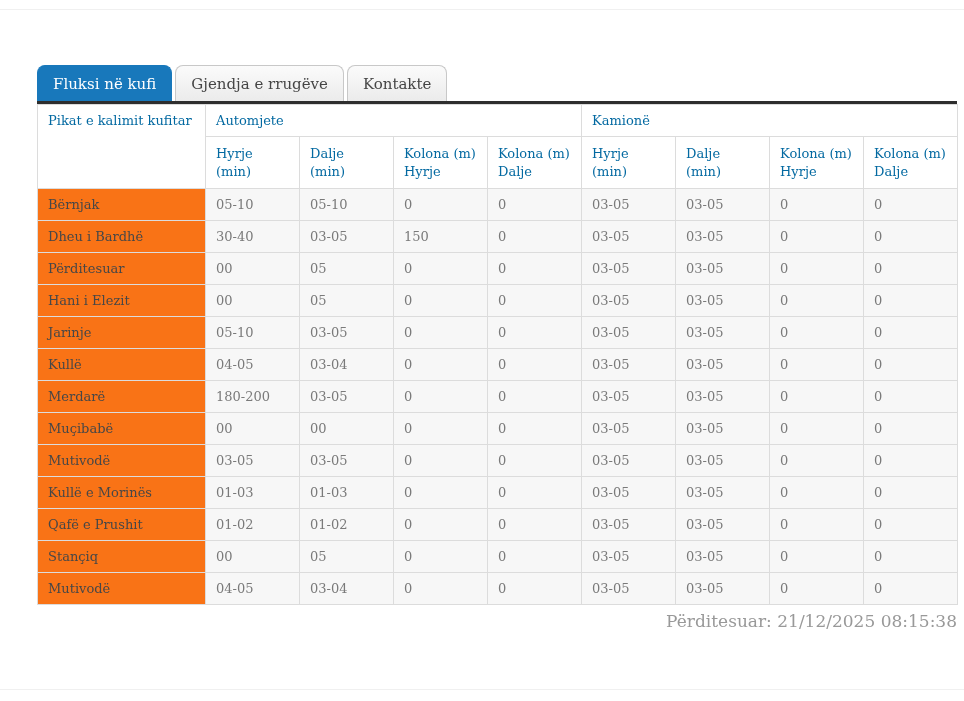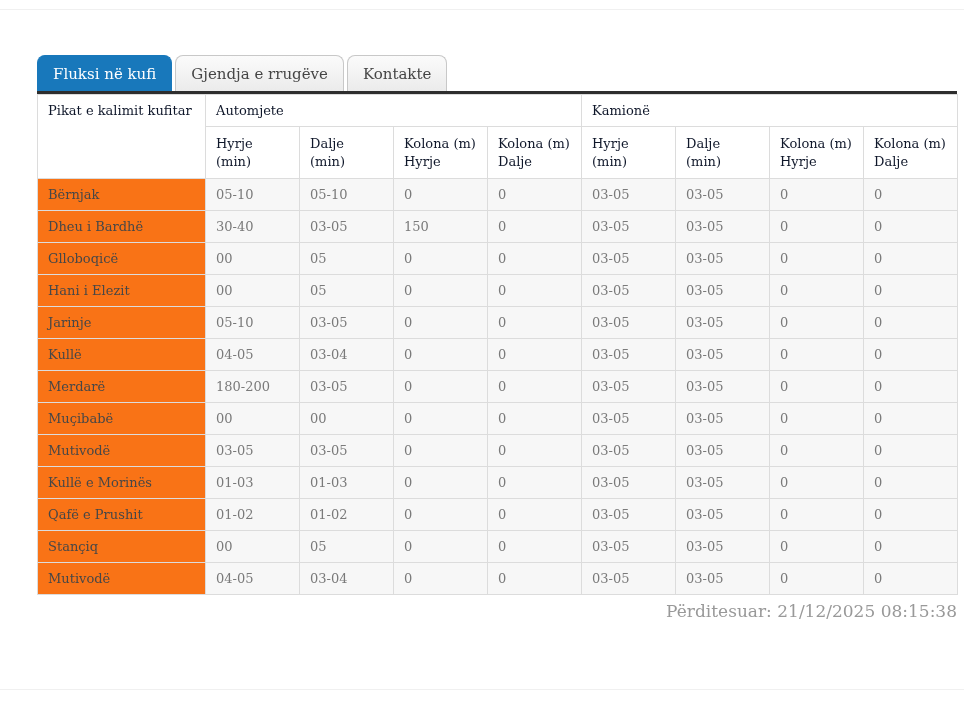--- a/index.html
+++ b/index.html
@@ -14,21 +14,21 @@
   .topline {
     position: absolute; left: 0; right: 0; top: 9px;
     border-top: 1px solid #f0f0f0;
   }
   .bottomline {
     position: absolute; left: 0; right: 0; top: 689px;
     border-top: 1px solid #f0f0f0;
   }
   .container {
     position: absolute;
-    left: 37px; top: 8px;
+    left: 37px; top: 18px;
     width: 920px;
   }
   
   .tabs {
     display: flex;
     align-items: flex-end;
     padding-top: 47px;
     gap: 3px;
   }
   .tab {
@@ -69,21 +69,21 @@
     font-size: 13px;
   }
   table.crossings th,
   table.crossings td {
     border: 1px solid #dcdcdc;
     text-align: left;
     font-weight: normal;
     padding: 8px 10px;
     overflow: hidden;
   }
-  thead th { background: #ffffff; color: #0f172a; }
+  thead th { background: #ffffff; color: #0369a1; }
   thead th.corner { vertical-align: top; }
   thead th.sub { vertical-align: middle; line-height: 1.35; }
   tbody td { background: #f7f7f7; color: #7a7a7a; }
   tbody td.rowname { background: #f97316; color: #474747; }
   
   .updated {
     width: 920px;
     margin-top: 6px;
     text-align: right;
     font-size: 17px;
@@ -145,21 +145,21 @@
             <td>30-40</td>
             <td>03-05</td>
             <td>150</td>
             <td>0</td>
             <td>03-05</td>
             <td>03-05</td>
             <td>0</td>
             <td>0</td>
           </tr>
           <tr>
-            <td class="rowname">Glloboqicë</td>
+            <td class="rowname">Përditesuar</td>
             <td>00</td>
             <td>05</td>
             <td>0</td>
             <td>0</td>
             <td>03-05</td>
             <td>03-05</td>
             <td>0</td>
             <td>0</td>
           </tr>
           <tr>

